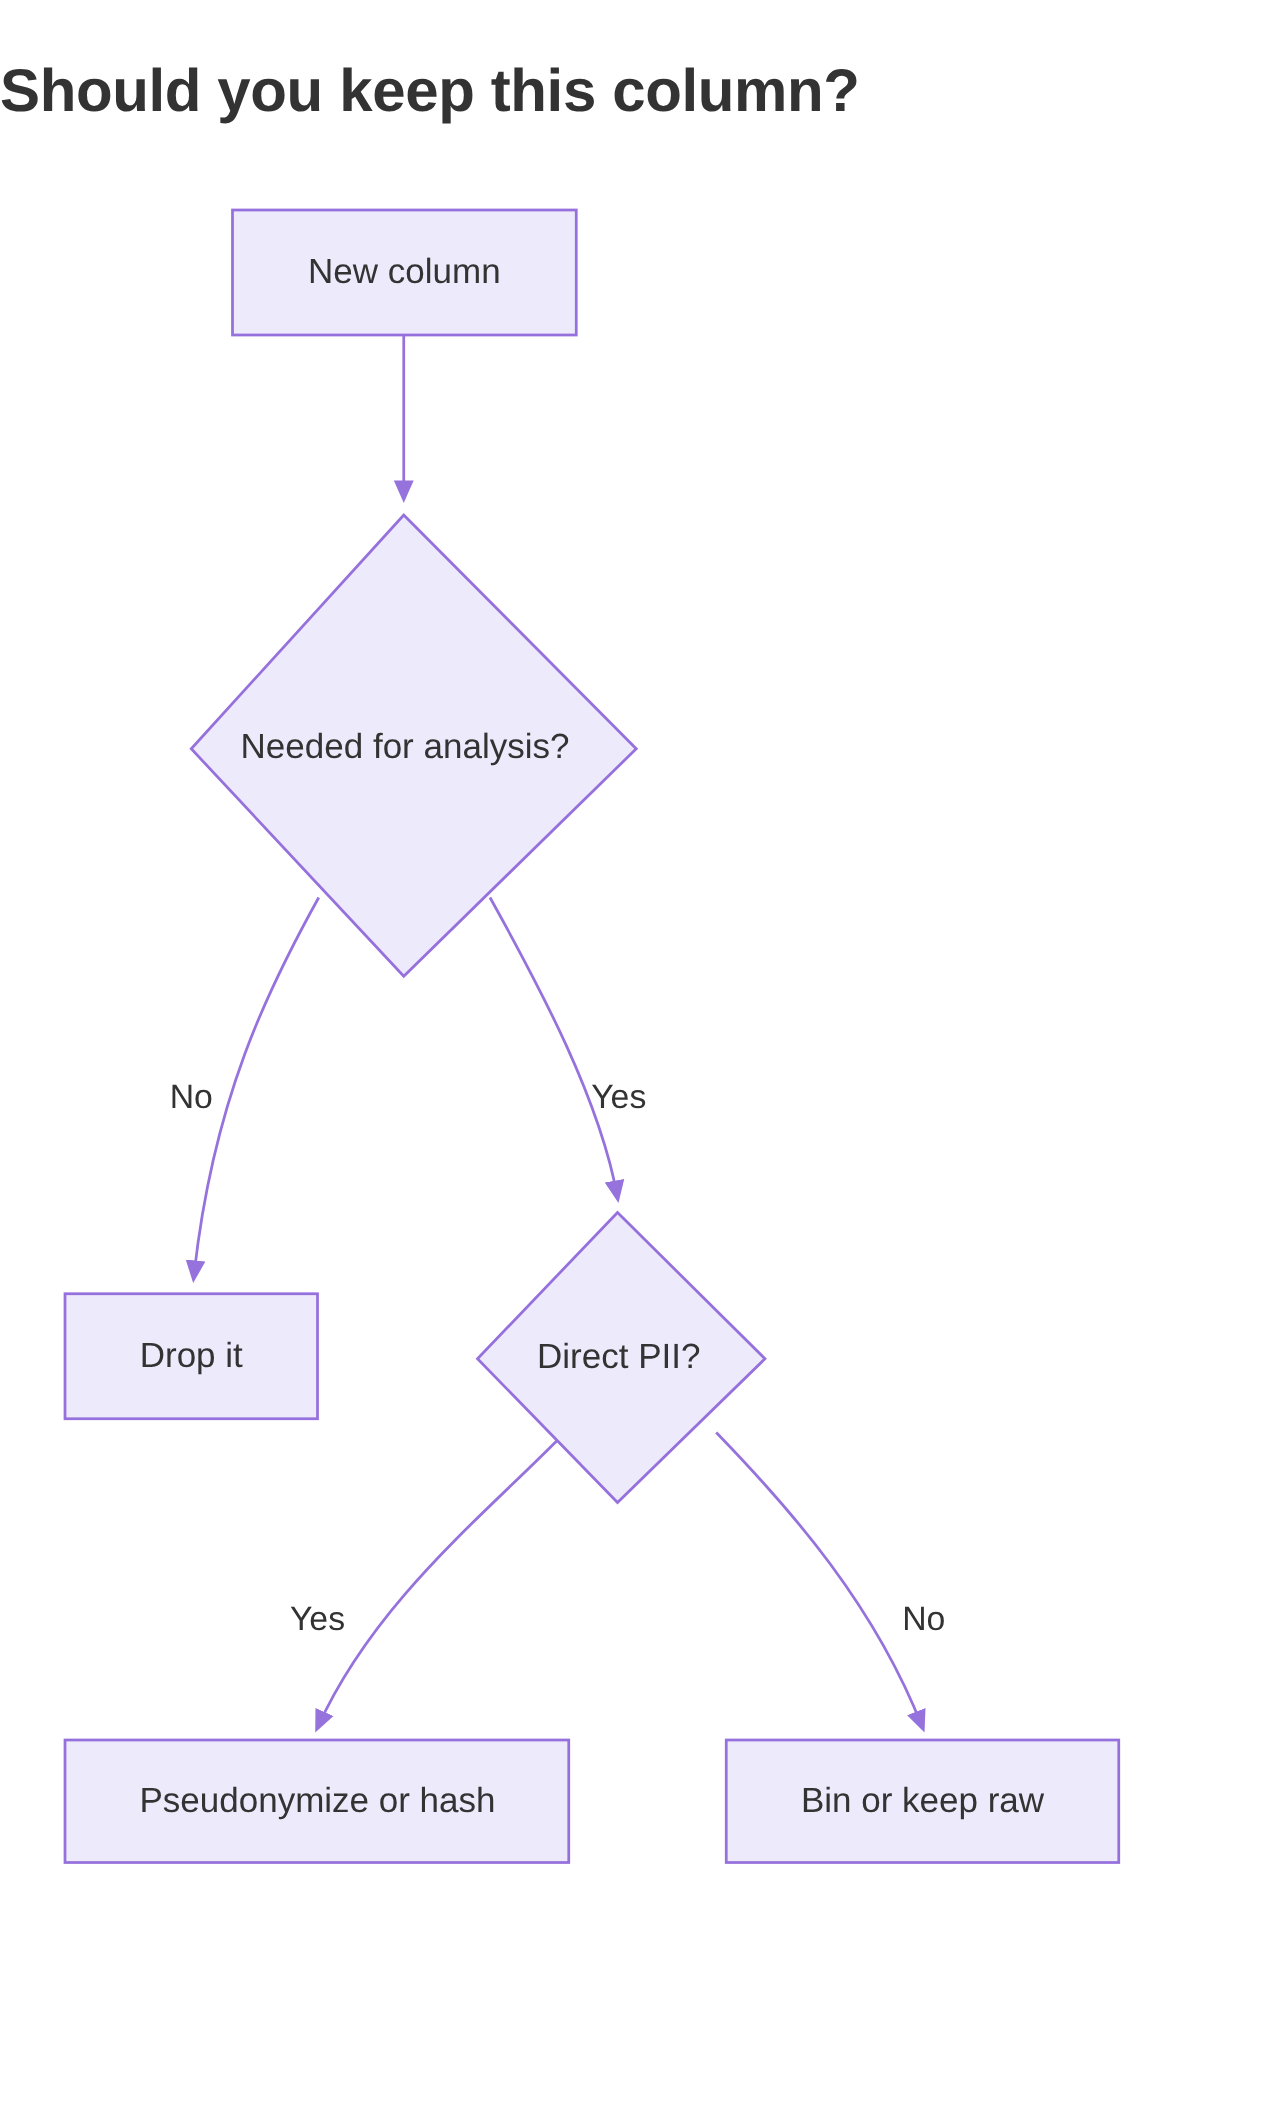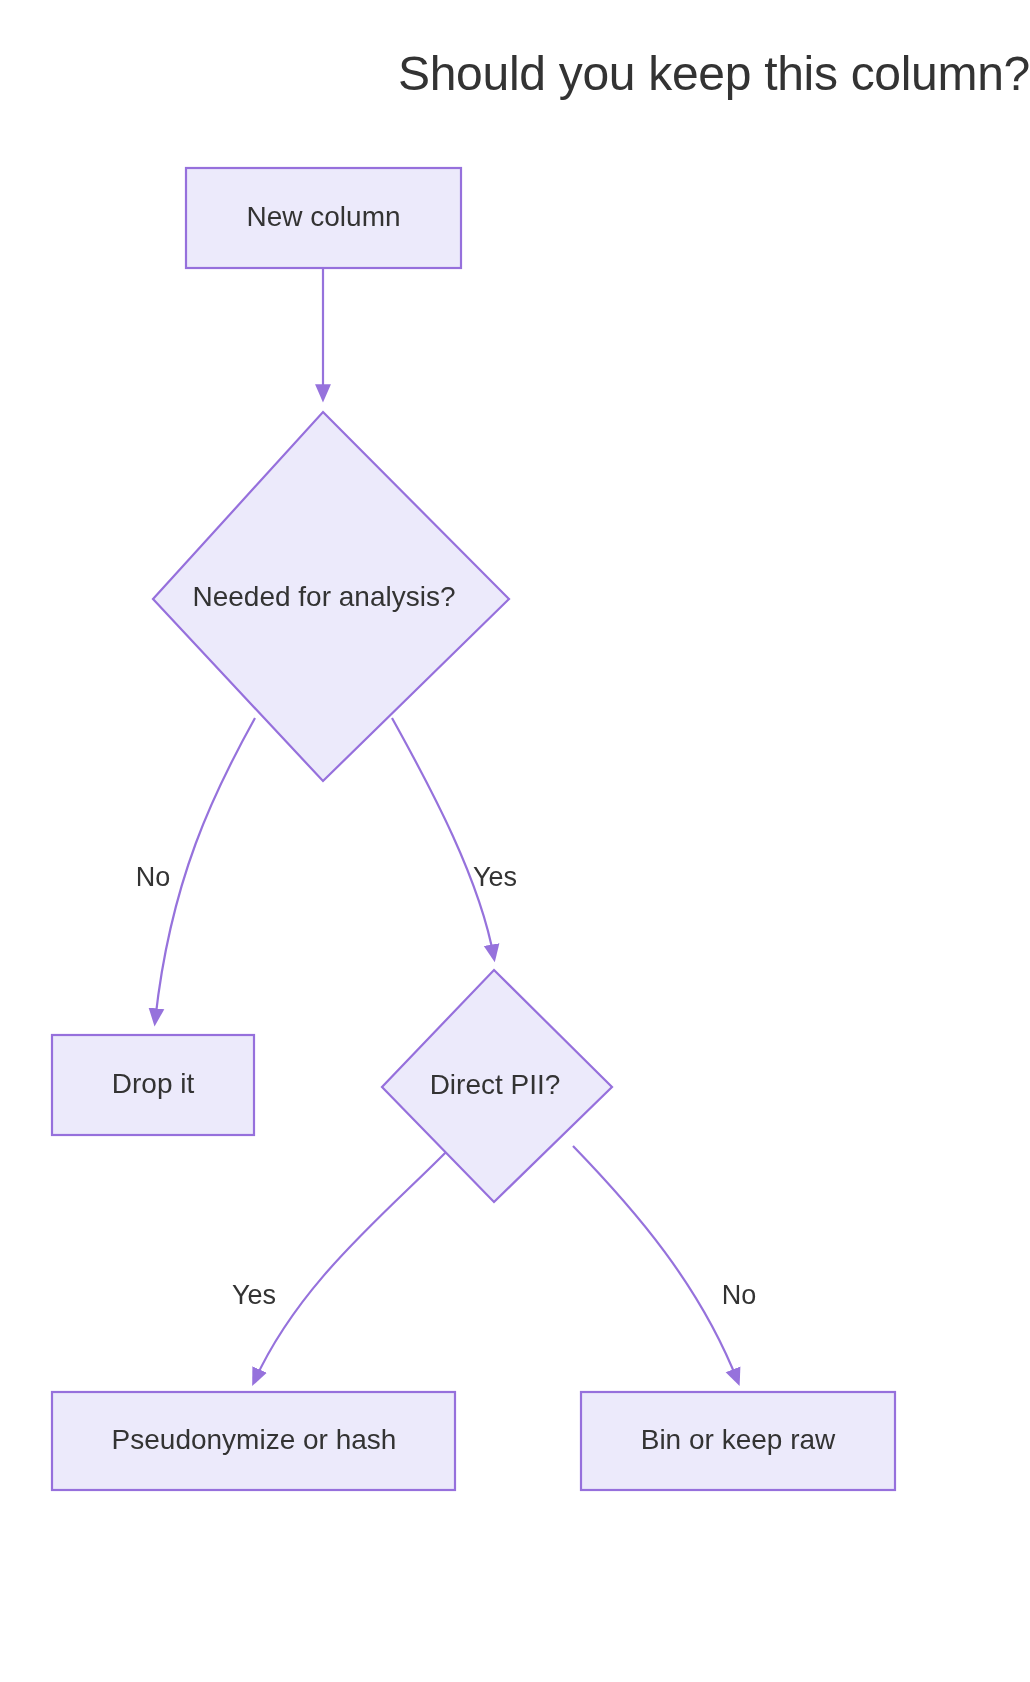--- a/index.html
+++ b/index.html
@@ -16,23 +16,23 @@
   }
   #flow-root {
     position: absolute;
     inset: 0;
   }
   #flow-title {
     position: absolute;
     top: 46px;
     left: 0;
     width: 1030px;
-    text-align: right;
+    text-align: left;
     font-size: 48px;
-    font-weight: normal;
+    font-weight: bold;
     color: #333333;
     letter-spacing: -0.3px;
     white-space: nowrap;
   }
   svg#flow-canvas {
     position: absolute;
     top: 0;
     left: 0;
     width: 1030px;
     height: 1682px;

